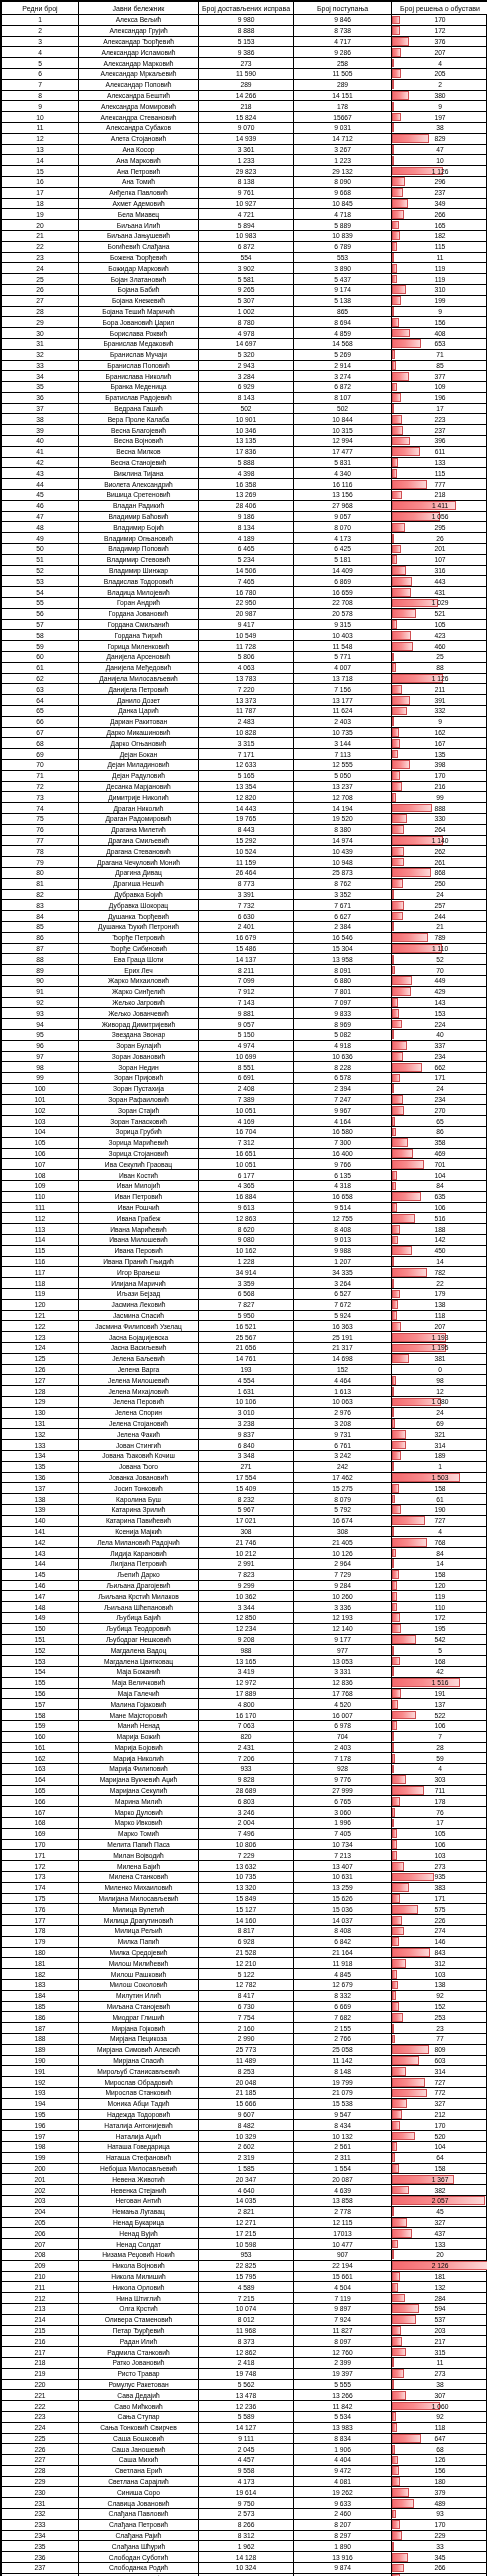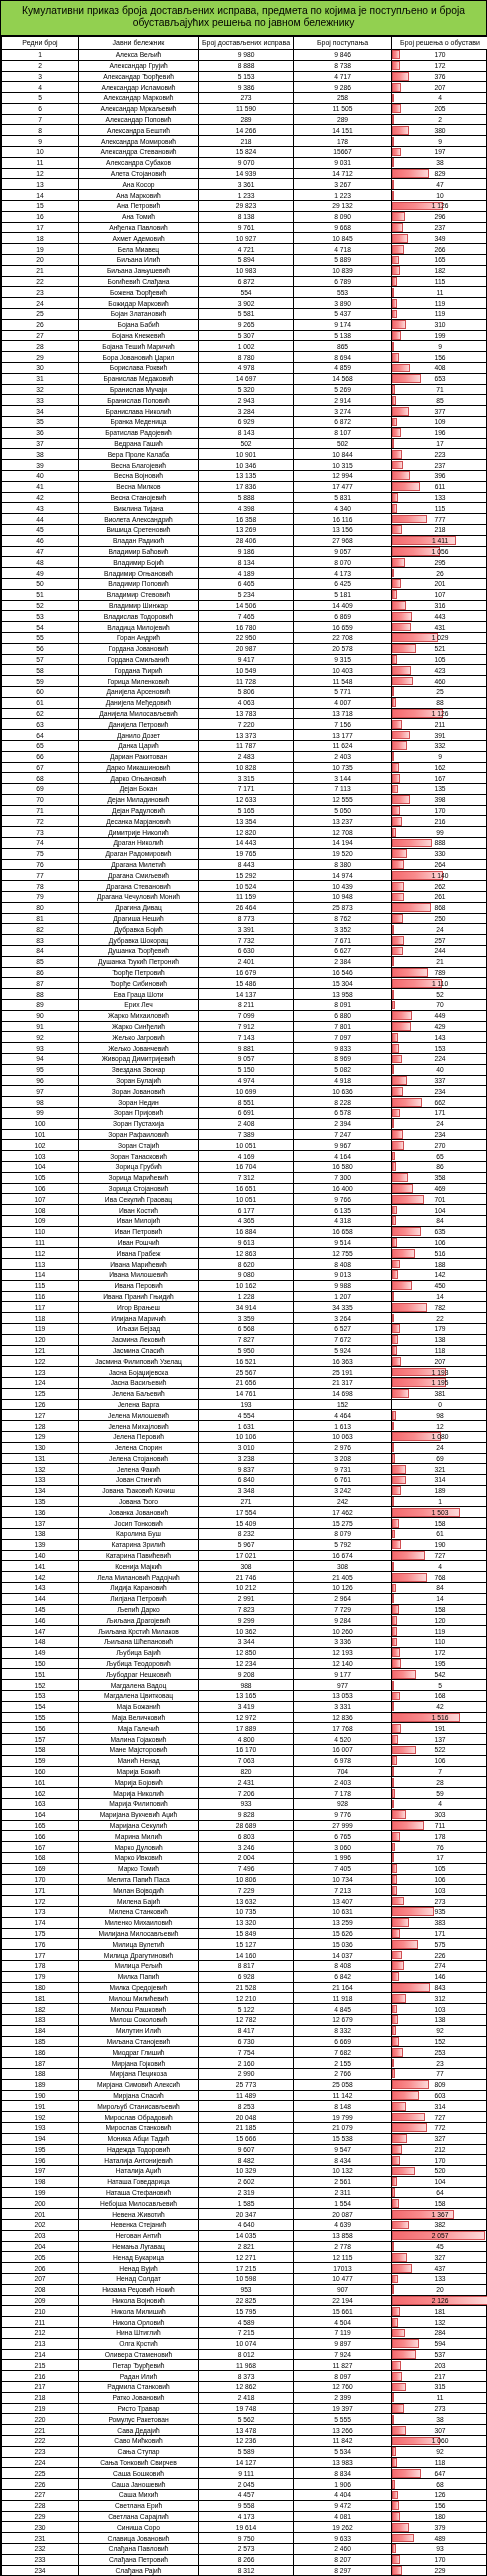--- a/index.html
+++ b/index.html
@@ -45,21 +45,20 @@
     background:linear-gradient(to right,#f4696d 0%,#f98b8d 45%,#fdd9d9 100%);
     border:0.5px solid #d04f53;
     min-width:0.5px;
   }
   .barval{position:relative;z-index:1;}
 </style>
 </head>
 <body>
 
 <div id="sheet">
-  <div id="title-bar">Кумулативни приказ броја достављених исправа, предмета по којима је поступљено и броја обустављајућих решења по јавном бележнику</div>
   <table>
     <colgroup>
       <col class="c-rank">
         <col class="c-name">
         <col class="c-del">
         <col class="c-post">
         <col class="c-obu">
     </colgroup>
     <thead>
       <tr>

